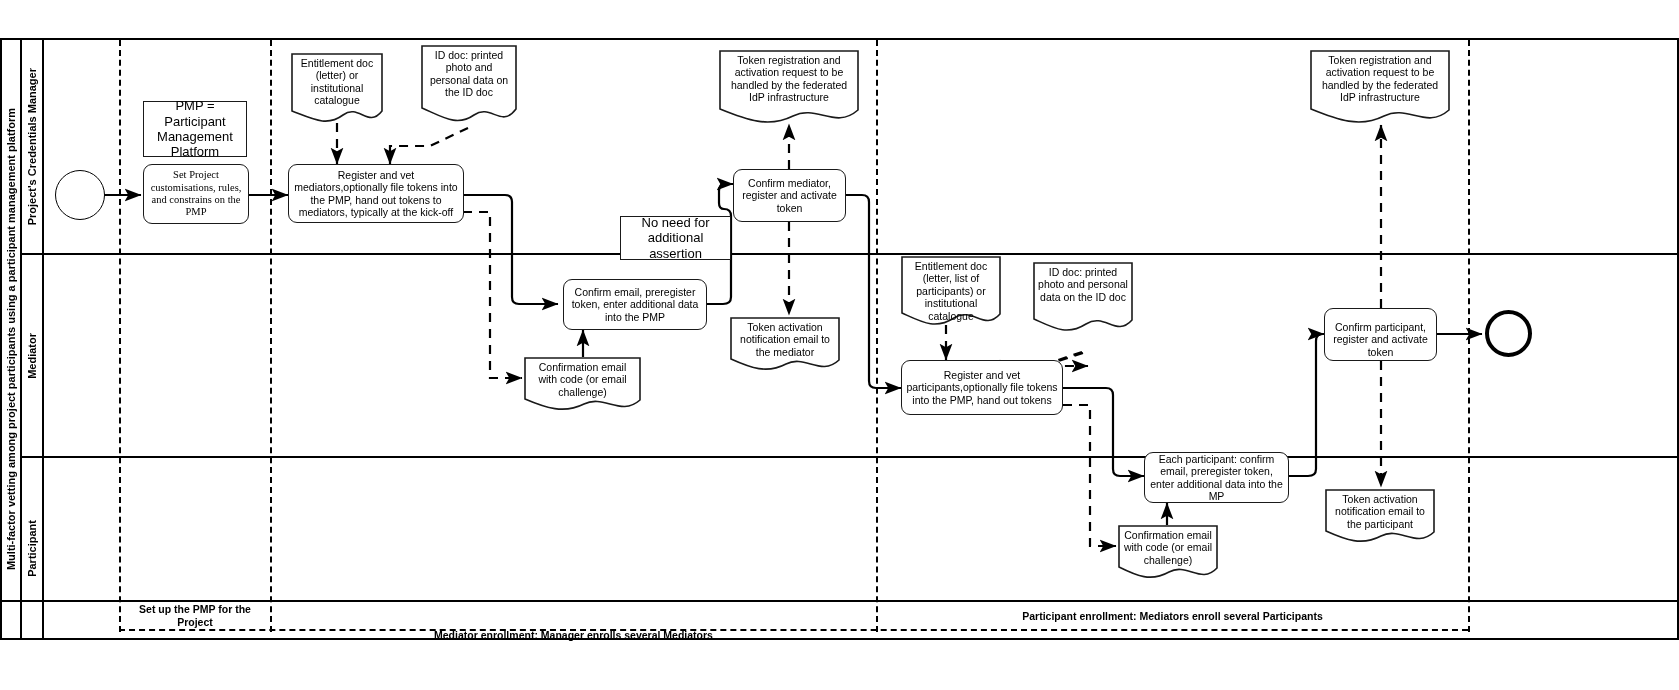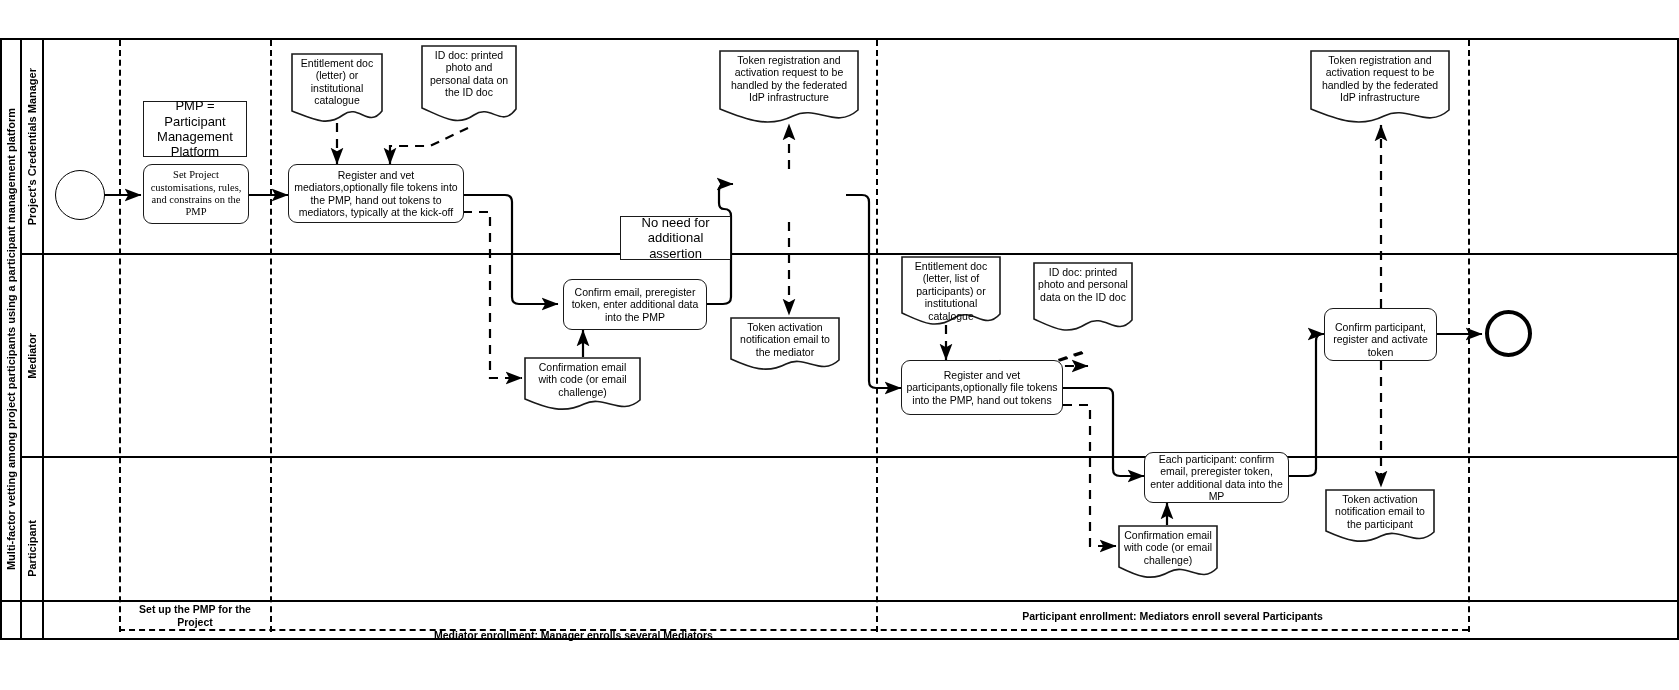--- a/index.html
+++ b/index.html
@@ -283,20 +283,23 @@
     <span>Register and vet mediators,optionally file tokens into the PMP, hand out tokens to mediators, typically at the kick-off</span>
   </div>
 
   <div class="abs doc" style="left:719px; top:50px; width:140px; height:74px;">
     <svg width="140" height="78" viewBox="0 0 140 78">
       <path d="M1,1 L139,1 L139,60 C116,80 98,54 74,66 C50,78 28,70 1,59 Z" fill="#fff" stroke="#1a1a1a" stroke-width="1.6"></path>
     </svg>
     <div class="doc-text">Token registration and activation request to be handled by the federated IdP infrastructure</div>
   </div>
 
+  <div class="abs task" style="left:733px; top:169px; width:113px; height:53px;">
+    <span>Confirm mediator, register and activate token</span>
+  </div>
 
   <div class="abs doc" style="left:1310px; top:50px; width:140px; height:74px;">
     <svg width="140" height="78" viewBox="0 0 140 78">
       <path d="M1,1 L139,1 L139,60 C116,80 98,54 74,66 C50,78 28,70 1,59 Z" fill="#fff" stroke="#1a1a1a" stroke-width="1.6"></path>
     </svg>
     <div class="doc-text">Token registration and activation request to be handled by the federated IdP infrastructure</div>
   </div>
 
   <div class="abs note-rect" style="left:620px; top:216px; width:111px; height:44px;">
     <span>No need for additional assertion</span>

